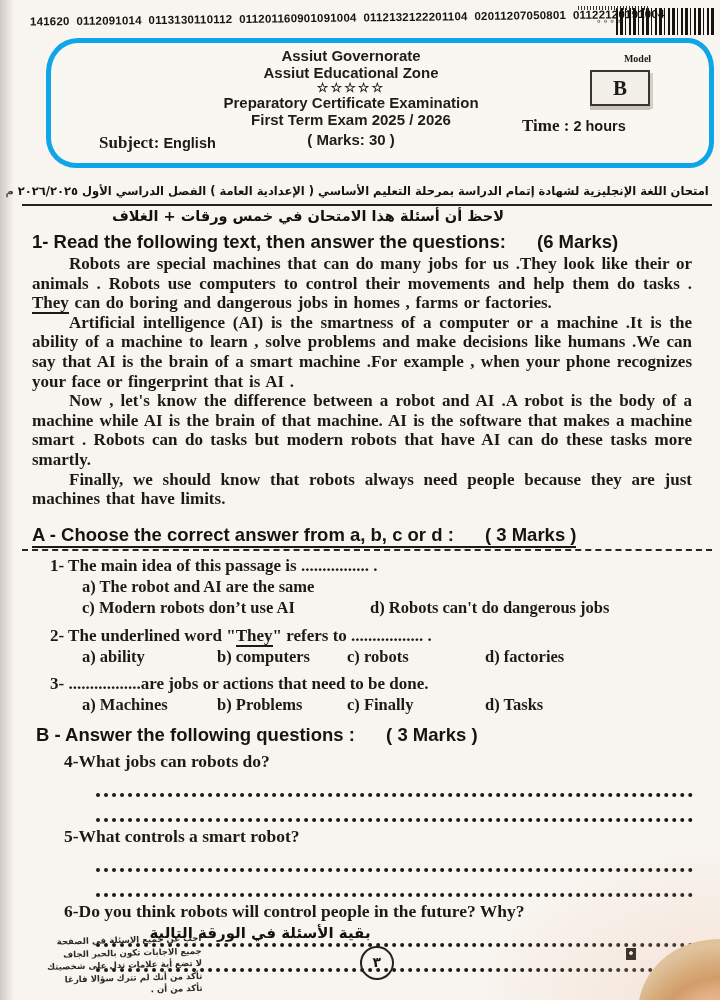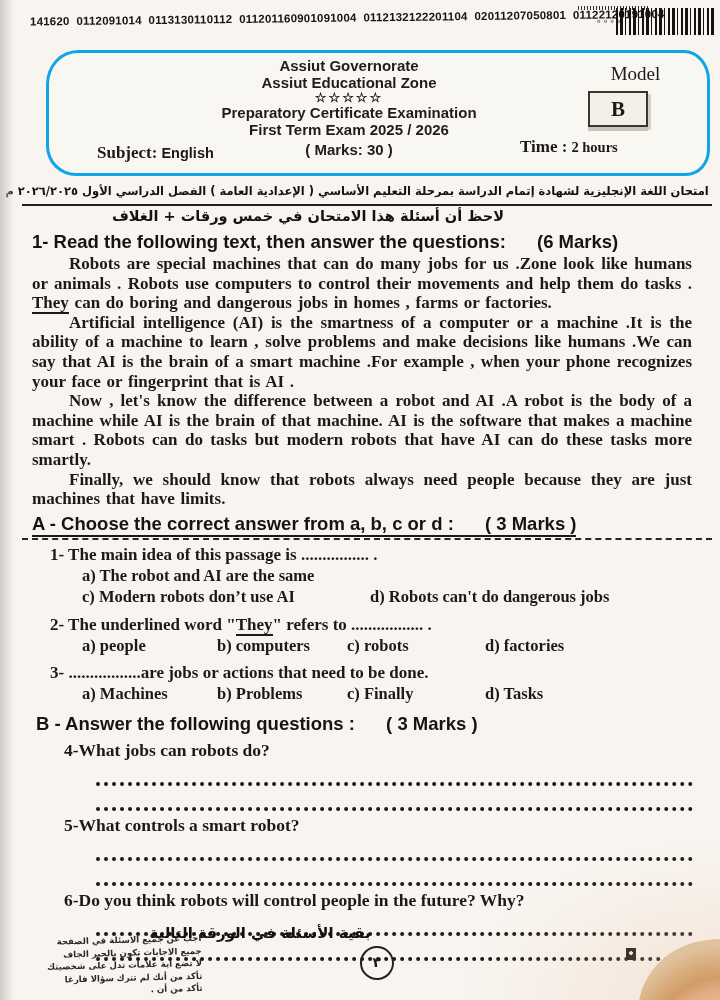--- a/index.html
+++ b/index.html
@@ -14,52 +14,52 @@
   
   #codes{position:absolute;left:30px;top:12px;width:575px;font-family:"Liberation Sans",sans-serif;
         font-weight:bold;font-size:11.5px;letter-spacing:.2px;white-space:pre;transform:rotate(-.7deg);color:#17150f;}
   #bdots{position:absolute;left:596px;top:16px;font-size:9px;letter-spacing:1px;color:#333;}
   #barcode{position:absolute;right:6px;top:8px;width:98px;height:27px;
         background:repeating-linear-gradient(90deg,#151310 0 2px,transparent 2px 4px,#151310 4px 7px,transparent 7px 9px,#151310 9px 10px,transparent 10px 13px);}
   #barcode::before{content:"";position:absolute;left:-38px;top:-2px;width:70px;height:4px;
         background:repeating-linear-gradient(90deg,#333 0 1px,transparent 1px 3px);}
 
   
-  #headerbox{position:absolute;left:46px;top:50px;width:658px;height:120px;border:3px solid #0ea5e9;
+  #headerbox{position:absolute;left:46px;top:38px;width:658px;height:120px;border:5px solid #0ea5e9;
         border-radius:32px 26px 24px 30px / 34px 30px 26px 30px;background:rgba(250,248,244,.6);}
   .hb-center{position:absolute;left:60px;top:4px;width:480px;text-align:center;
         font-family:"Liberation Sans",sans-serif;font-weight:bold;color:#221c18;}
   .hb-line{font-size:15px;line-height:17px;}
   .hb-stars{font-size:13px;line-height:13px;letter-spacing:2px;}
   .hb-marks{font-family:Liberation Sans, sans-serif;font-size:15px;margin-top:3px;}
   #subject{position:absolute;left:48px;bottom:10px;font-size:16px;}
   #subject .lbl{font-weight:bold;font-size:17px;}
   #subject .val{font-family:"Liberation Sans",sans-serif;font-weight:bold;font-size:14.5px;text-align:center;}
   .hb-right{position:absolute;right:14px;top:10px;width:175px;text-align:center;}
-  #model-lbl{font-weight:normal;font-size:19px;margin-left:60px;}
+  #model-lbl{font-weight:bold;font-size:10px;margin-left:60px;}
   #model-box{margin:6px auto 0 70px;width:56px;height:32px;border:2px solid #3a352f;background:#f3f0ea;
         box-shadow:0 4px 0 #c8c3bb, 3px 3px 0 #d4cfc7;font-weight:bold;font-size:21px;line-height:32px;}
   #time{margin-top:10px;text-align:left;margin-left:2px;font-size:16px;}
   #time .lbl{font-weight:bold;font-size:17px;}
-  #time .val{font-family:Liberation Serif, serif;font-weight:bold;font-size:14.5px;}
+  #time .val{font-family:Liberation Sans, sans-serif;font-weight:bold;font-size:14.5px;}
 
   
   .ar{font-family:"DejaVu Sans",sans-serif;font-weight:bold;direction:rtl;}
   #ar1{position:absolute;left:0;top:184px;width:714px;text-align:center;font-size:11.5px;white-space:nowrap;color:#15120e;}
   #rule1{position:absolute;left:22px;top:204px;width:690px;border-top:2px solid #26211c;}
   #ar2{position:absolute;left:0;top:208px;width:616px;text-align:center;font-size:14.5px;color:#15120e;}
 
   
   #content{position:absolute;left:32px;top:230px;width:660px;}
   .h-sans{font-family:"Liberation Sans",sans-serif;font-weight:bold;font-size:18.5px;line-height:24px;color:#17130f;}
   .marksgap{margin-left:26px;}
   .para{font-size:17px;line-height:19.6px;font-weight:bold;text-align:justify;text-indent:37px;
         margin:0;word-spacing:1.5px;}
   .u{border-bottom:2.2px solid #1c1917;}
-  #secA-title{margin-top:3px;}
+  #secA-title{margin-top:14px;}
   #secA-title .underl{border-bottom:2.4px solid #1c1917;padding-bottom:1px;}
   .dashrule{margin:2px 0 4px -10px;width:690px;border-top:2.4px dashed #2a2520;height:0;}
   .stem{font-size:17px;font-weight:bold;line-height:21px;margin-left:18px;}
   .opts{display:flex;font-size:16.5px;font-weight:bold;line-height:21.5px;padding-left:50px;}
   .opts.two .o1{width:288px;}
   .opts.four .o1{width:135px;}
   .opts.four .o2{width:130px;}
   .opts.four .o3{width:138px;}
   .qgap{margin-top:6px;}
   #secB-title{margin-top:7px;margin-left:4px;}
@@ -115,21 +115,21 @@
   <div id="rule1"></div>
   <div id="ar2" class="ar">لاحظ أن أسئلة هذا الامتحان في خمس ورقات + الغلاف</div>
 
   <div id="content">
 
     <div class="h-sans">
       <span>1- Read the following text, then answer the questions:</span>
       <span class="marksgap">(6 Marks)</span>
     </div>
 
-    <p class="para"><span>Robots are special machines that can do many jobs for us .Zone look like humans or animals . Robots use computers to control their movements and help them do tasks . </span><span class="u">They</span><span> can do boring and dangerous jobs in homes , farms or factories.</span></p>
+    <p class="para"><span>Robots are special machines that can do many jobs for us .They look like their or animals . Robots use computers to control their movements and help them do tasks . </span><span class="u">They</span><span> can do boring and dangerous jobs in homes , farms or factories.</span></p>
     <p class="para"><span>Artificial intelligence (AI) is the smartness of a computer or a machine .It is the ability of a machine to learn , solve problems and make decisions like humans .We can say that AI is the brain of a smart machine .For example , when your phone recognizes your face or fingerprint that is AI .</span></p>
     <p class="para"><span>Now , let's know the difference between a robot and AI .A robot is the body of a machine while AI is the brain of that machine. AI is the software that makes a machine smart . Robots can do tasks but modern robots that have AI can do these tasks more smartly.</span></p>
     <p class="para"><span>Finally, we should know that robots always need people because they are just machines that have limits.</span></p>
 
     <div class="h-sans" id="secA-title">
       <span class="underl">
         <span>A - Choose the correct answer from a, b, c or d :</span>
         <span class="marksgap">( 3 Marks )</span>
       </span>
     </div>
@@ -142,21 +142,21 @@
       </div>
       <div class="opts two">
         <span class="o1">c) Modern robots don’t use AI</span>
         <span>d) Robots can't do dangerous jobs</span>
       </div>
     </div>
 
     <div class="qgap">
       <div class="stem"><span>2- The underlined word "</span><span class="u">They</span><span>"  refers to ................. .</span></div>
       <div class="opts four">
-        <span class="o1">a) people</span>
+        <span class="o1">a) ability</span>
         <span class="o2">b) computers</span>
         <span class="o3">c) robots</span>
         <span>d) factories</span>
       </div>
     </div>
 
     <div class="qgap">
       <div class="stem"><span>3- .................are jobs or actions that need to be done.</span></div>
       <div class="opts four">
         <span class="o1">a) Machines</span>

